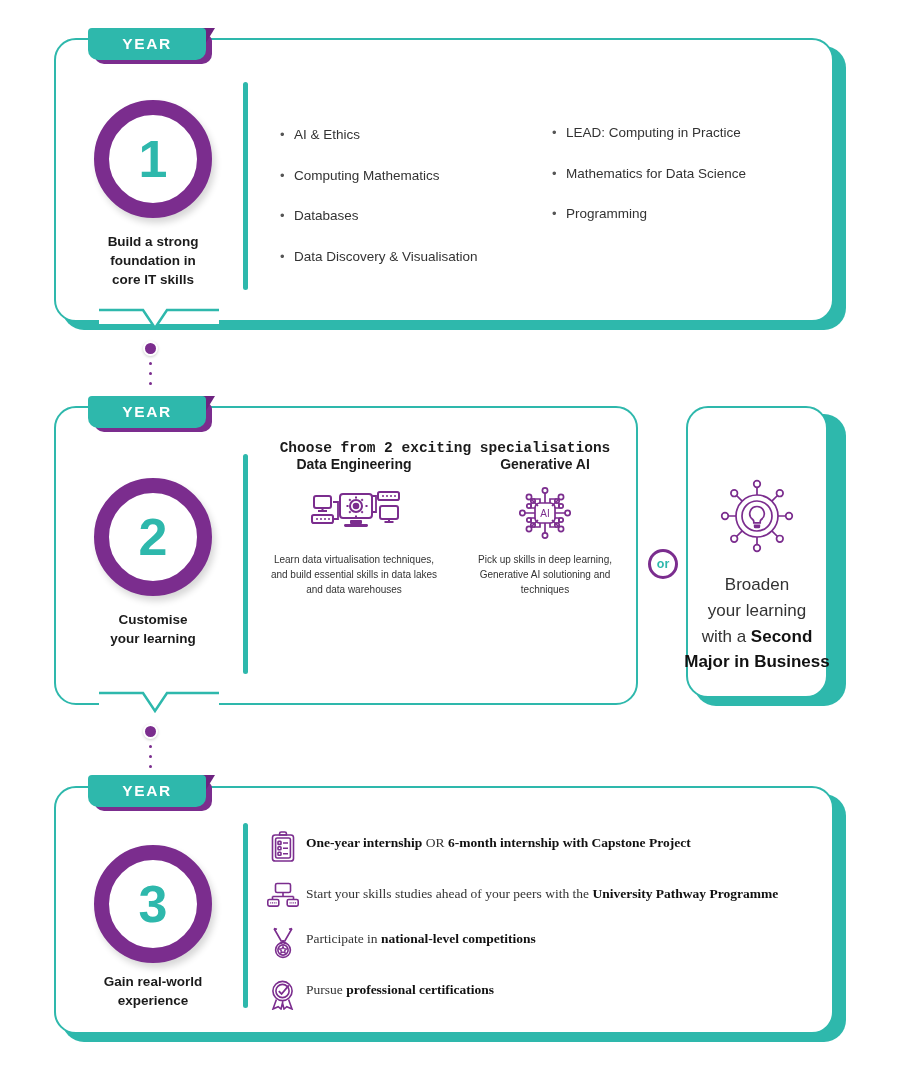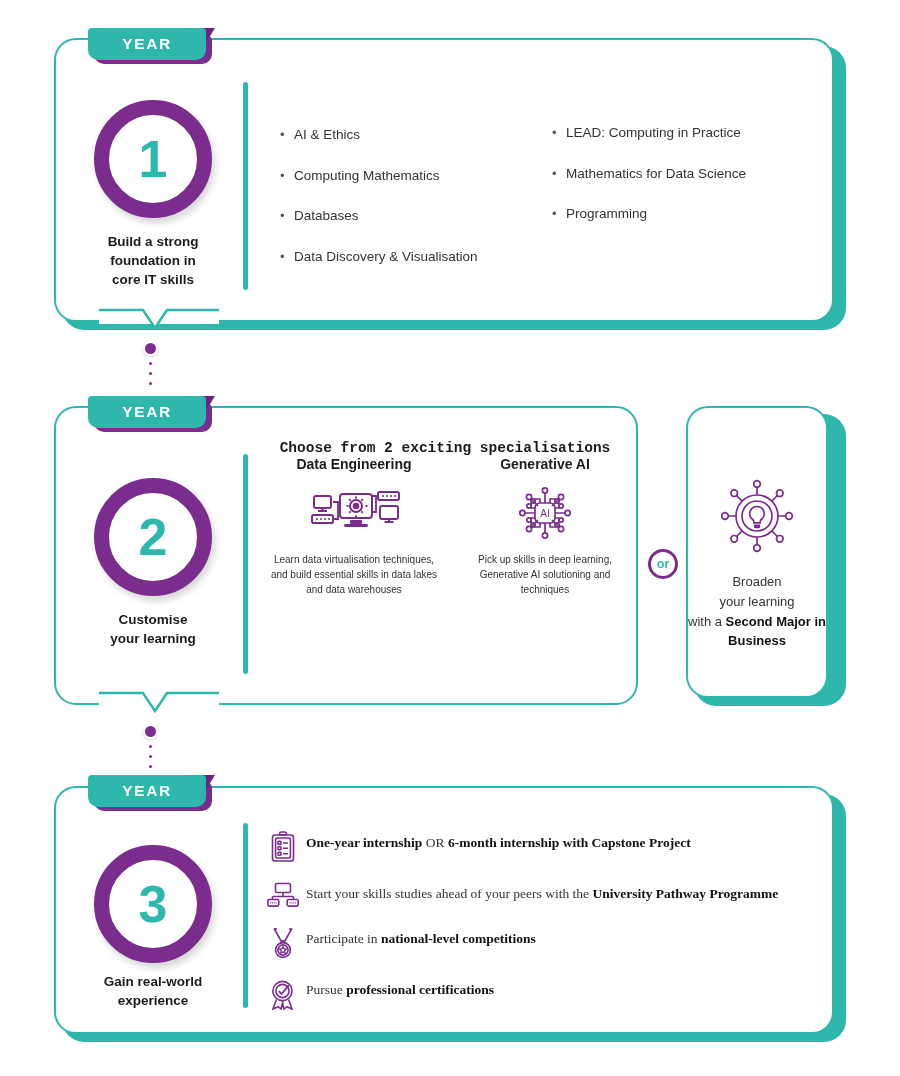--- a/index.html
+++ b/index.html
@@ -82,21 +82,21 @@
 
   .or-badge{
     position:absolute;width:30px;height:30px;border-radius:50%;
     background:#fff;border:3px solid #7b2d8e;box-sizing:border-box;
     display:flex;align-items:center;justify-content:center;
     color:#2eb8ac;font-size:12.5px;font-weight:bold;z-index:5;
   }
 
   .side-panel-inner{position:absolute;width:150px;text-align:center;}
   .side-panel-inner .ico{display:flex;justify-content:center;}
-  .side-panel-inner p{margin:18px 0 0;font-size:13px;line-height:1.52;color:#333;}
+  .side-panel-inner p{margin:18px 0 0;font-size:17px;line-height:1.52;color:#333;}
   .side-panel-inner p b{font-weight:bold;color:#111;}
 
   
   .y3rows{position:absolute;}
   .y3row{display:flex;align-items:flex-start;margin-bottom:18px;}
   .y3row .ico{flex:0 0 46px;display:flex;justify-content:center;padding-top:1px;}
   .y3row .txt{flex:1;font-size:13.5px;line-height:1.52;color:#333;padding-top:3px;}
   .y3row .txt b{font-weight:bold;color:#111;}
 </style>
 </head>

